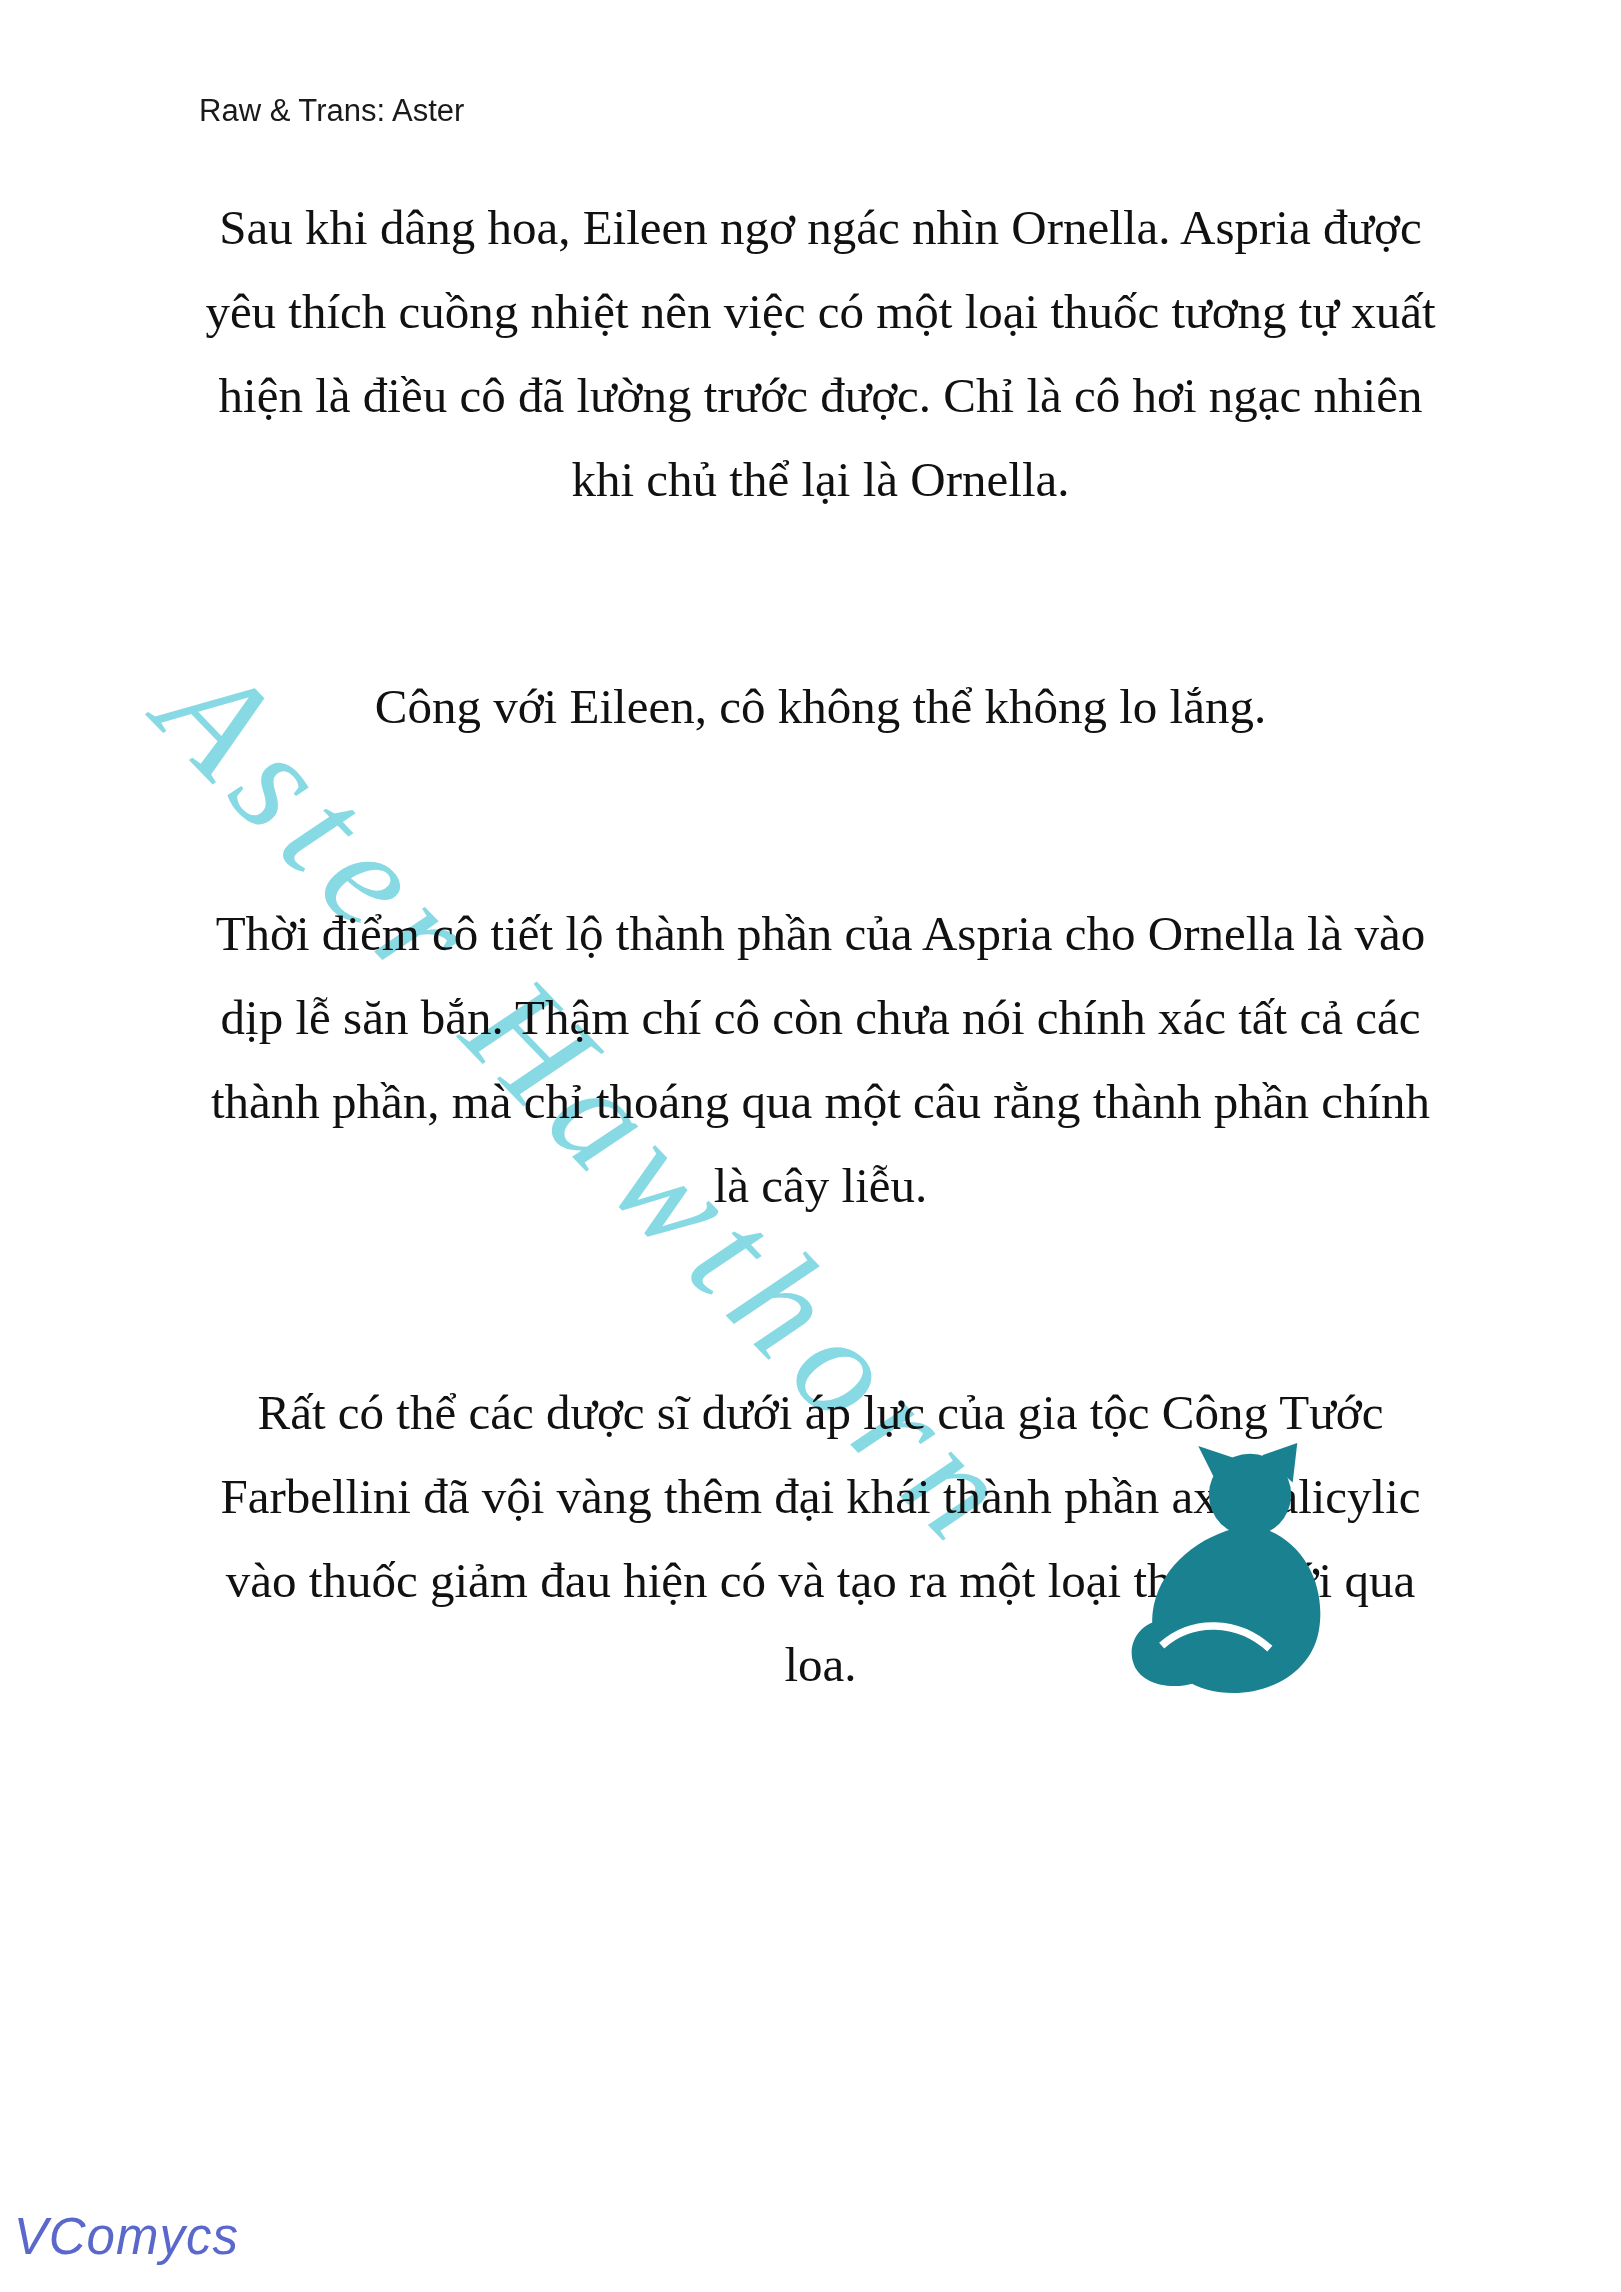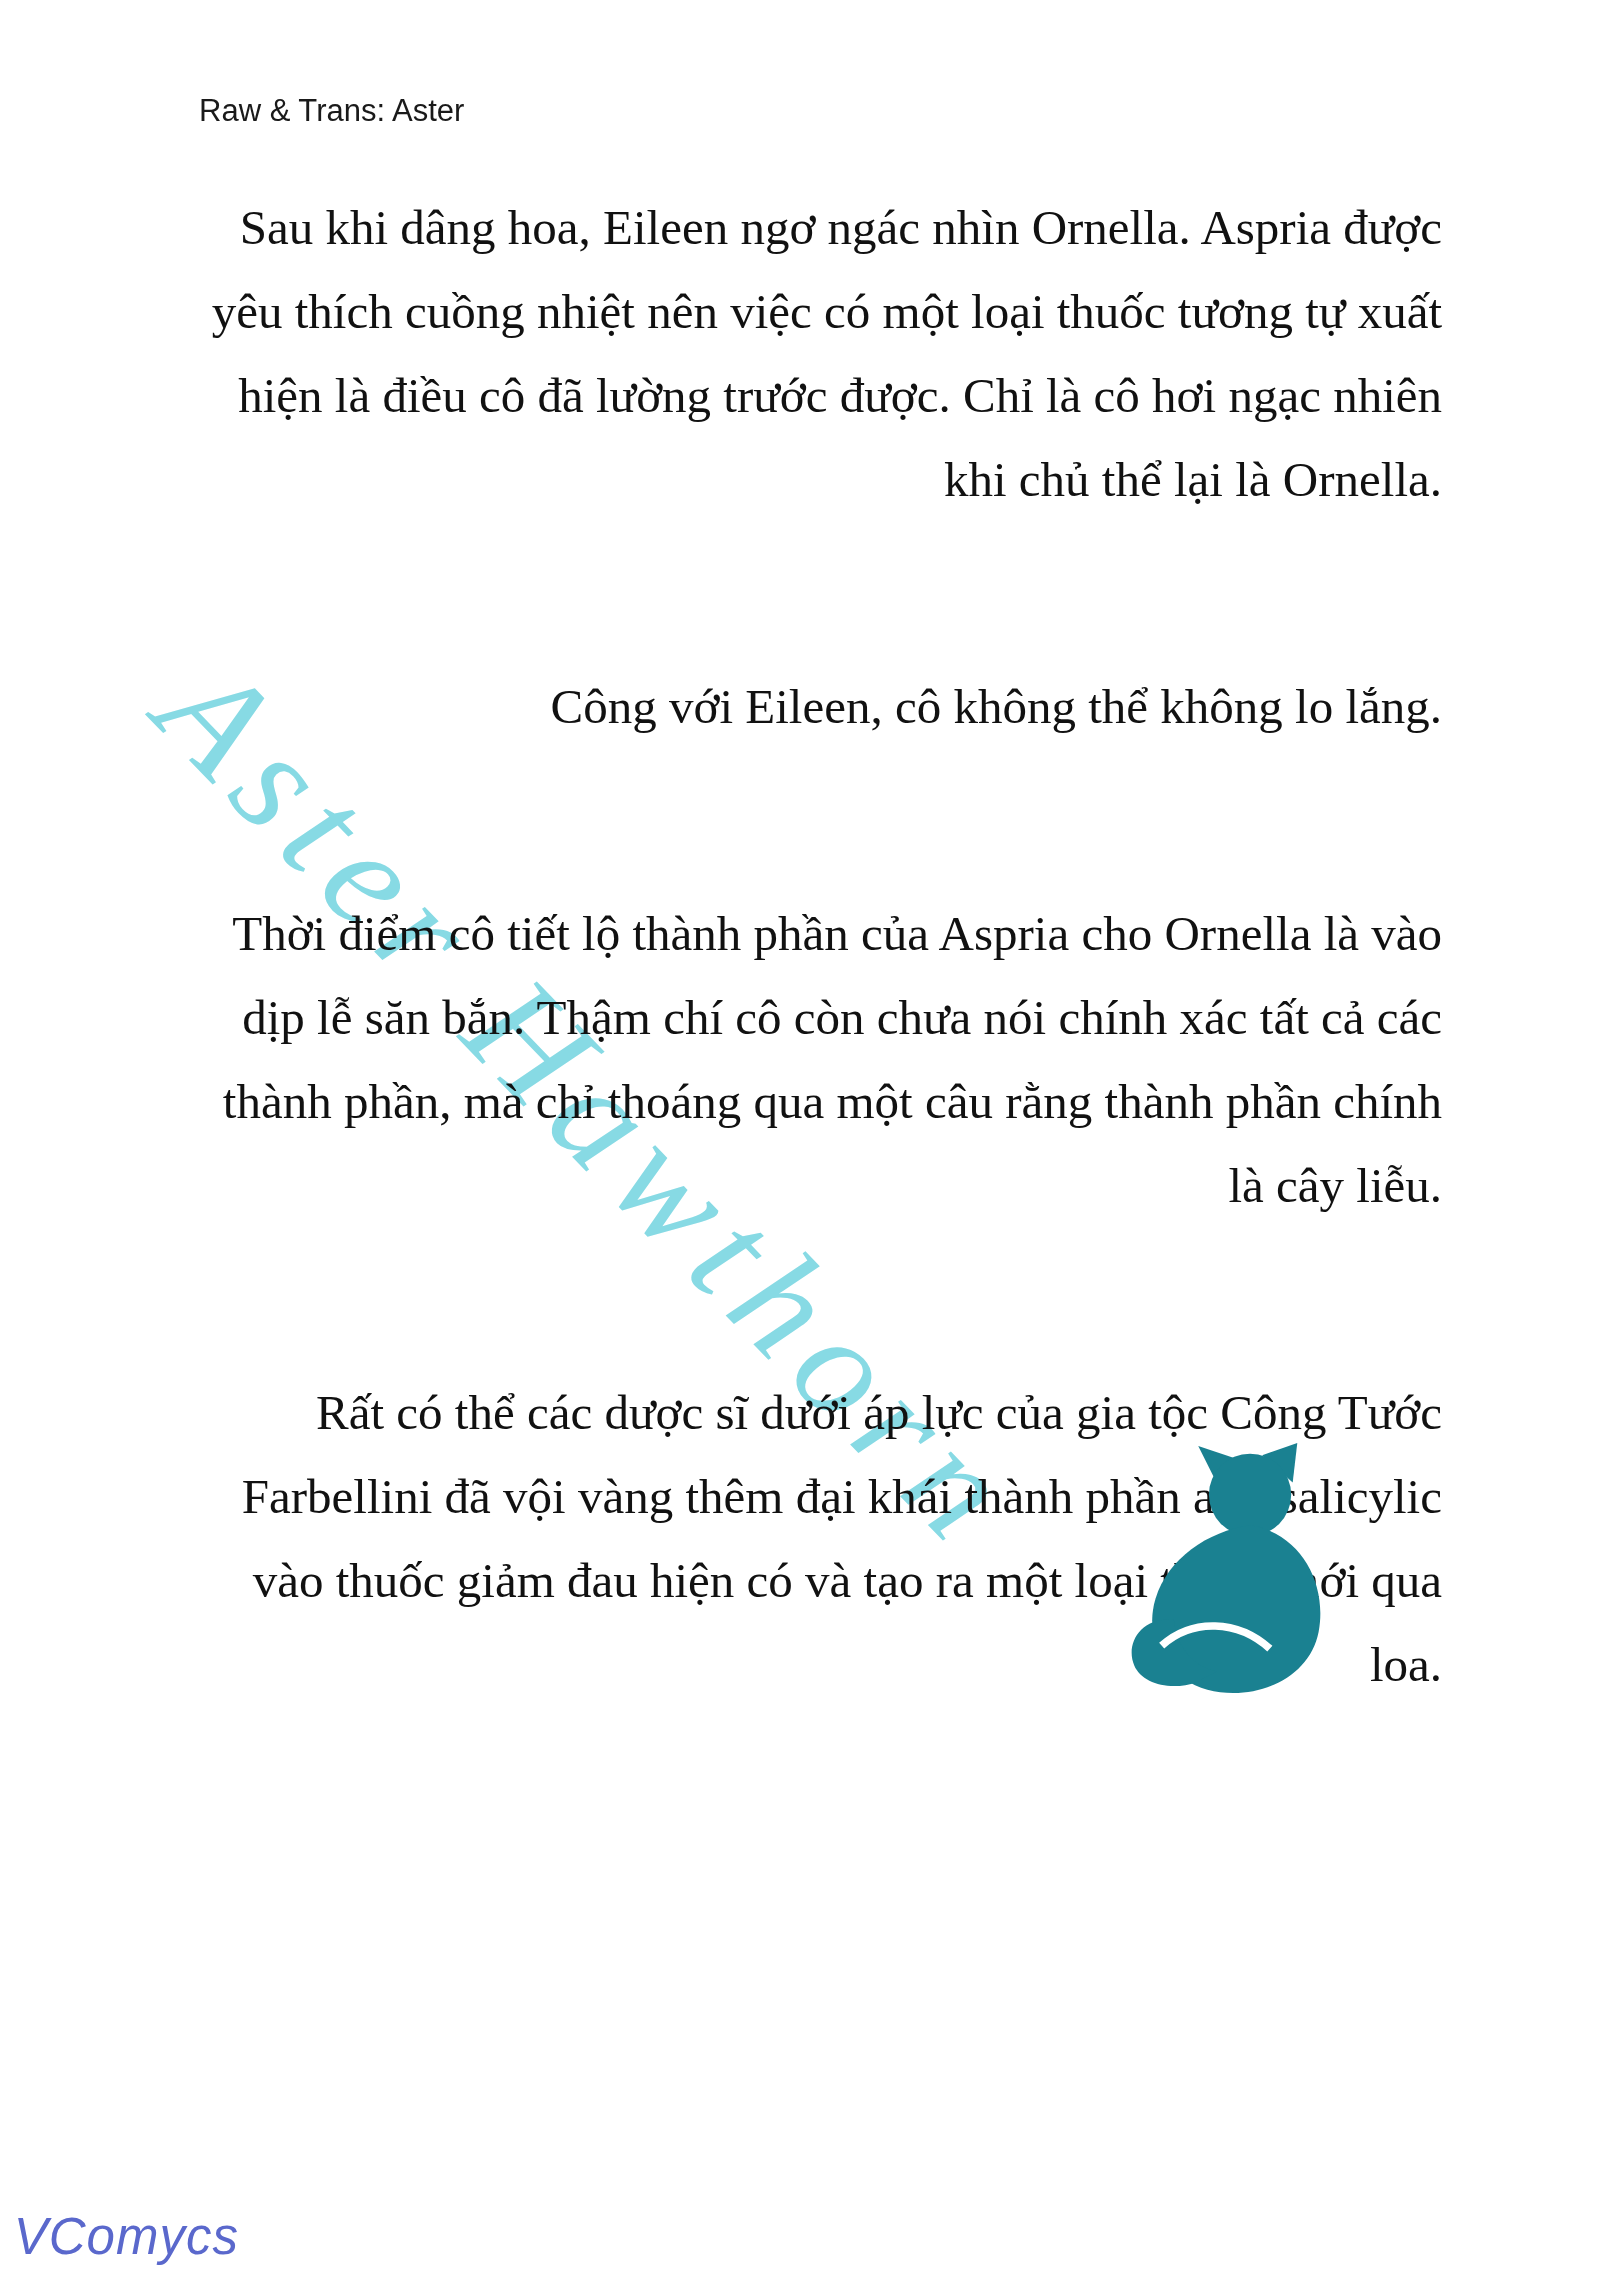--- a/index.html
+++ b/index.html
@@ -29,21 +29,21 @@
     top: 186px;
     left: 199px;
     width: 1243px;
     z-index: 2;
   }
   .body-text p {
     font-size: 49px;
     line-height: 84px;
     color: #111111;
     margin: 0 0 143px 0;
-    text-align: right;
+    text-align: center;
   }
 
   .watermark {
     position: absolute;
     top: 627px;
     left: 247px;
     font-family: "Liberation Serif", serif;
     font-style: italic;
     font-size: 147px;
     letter-spacing: 15.7px;

